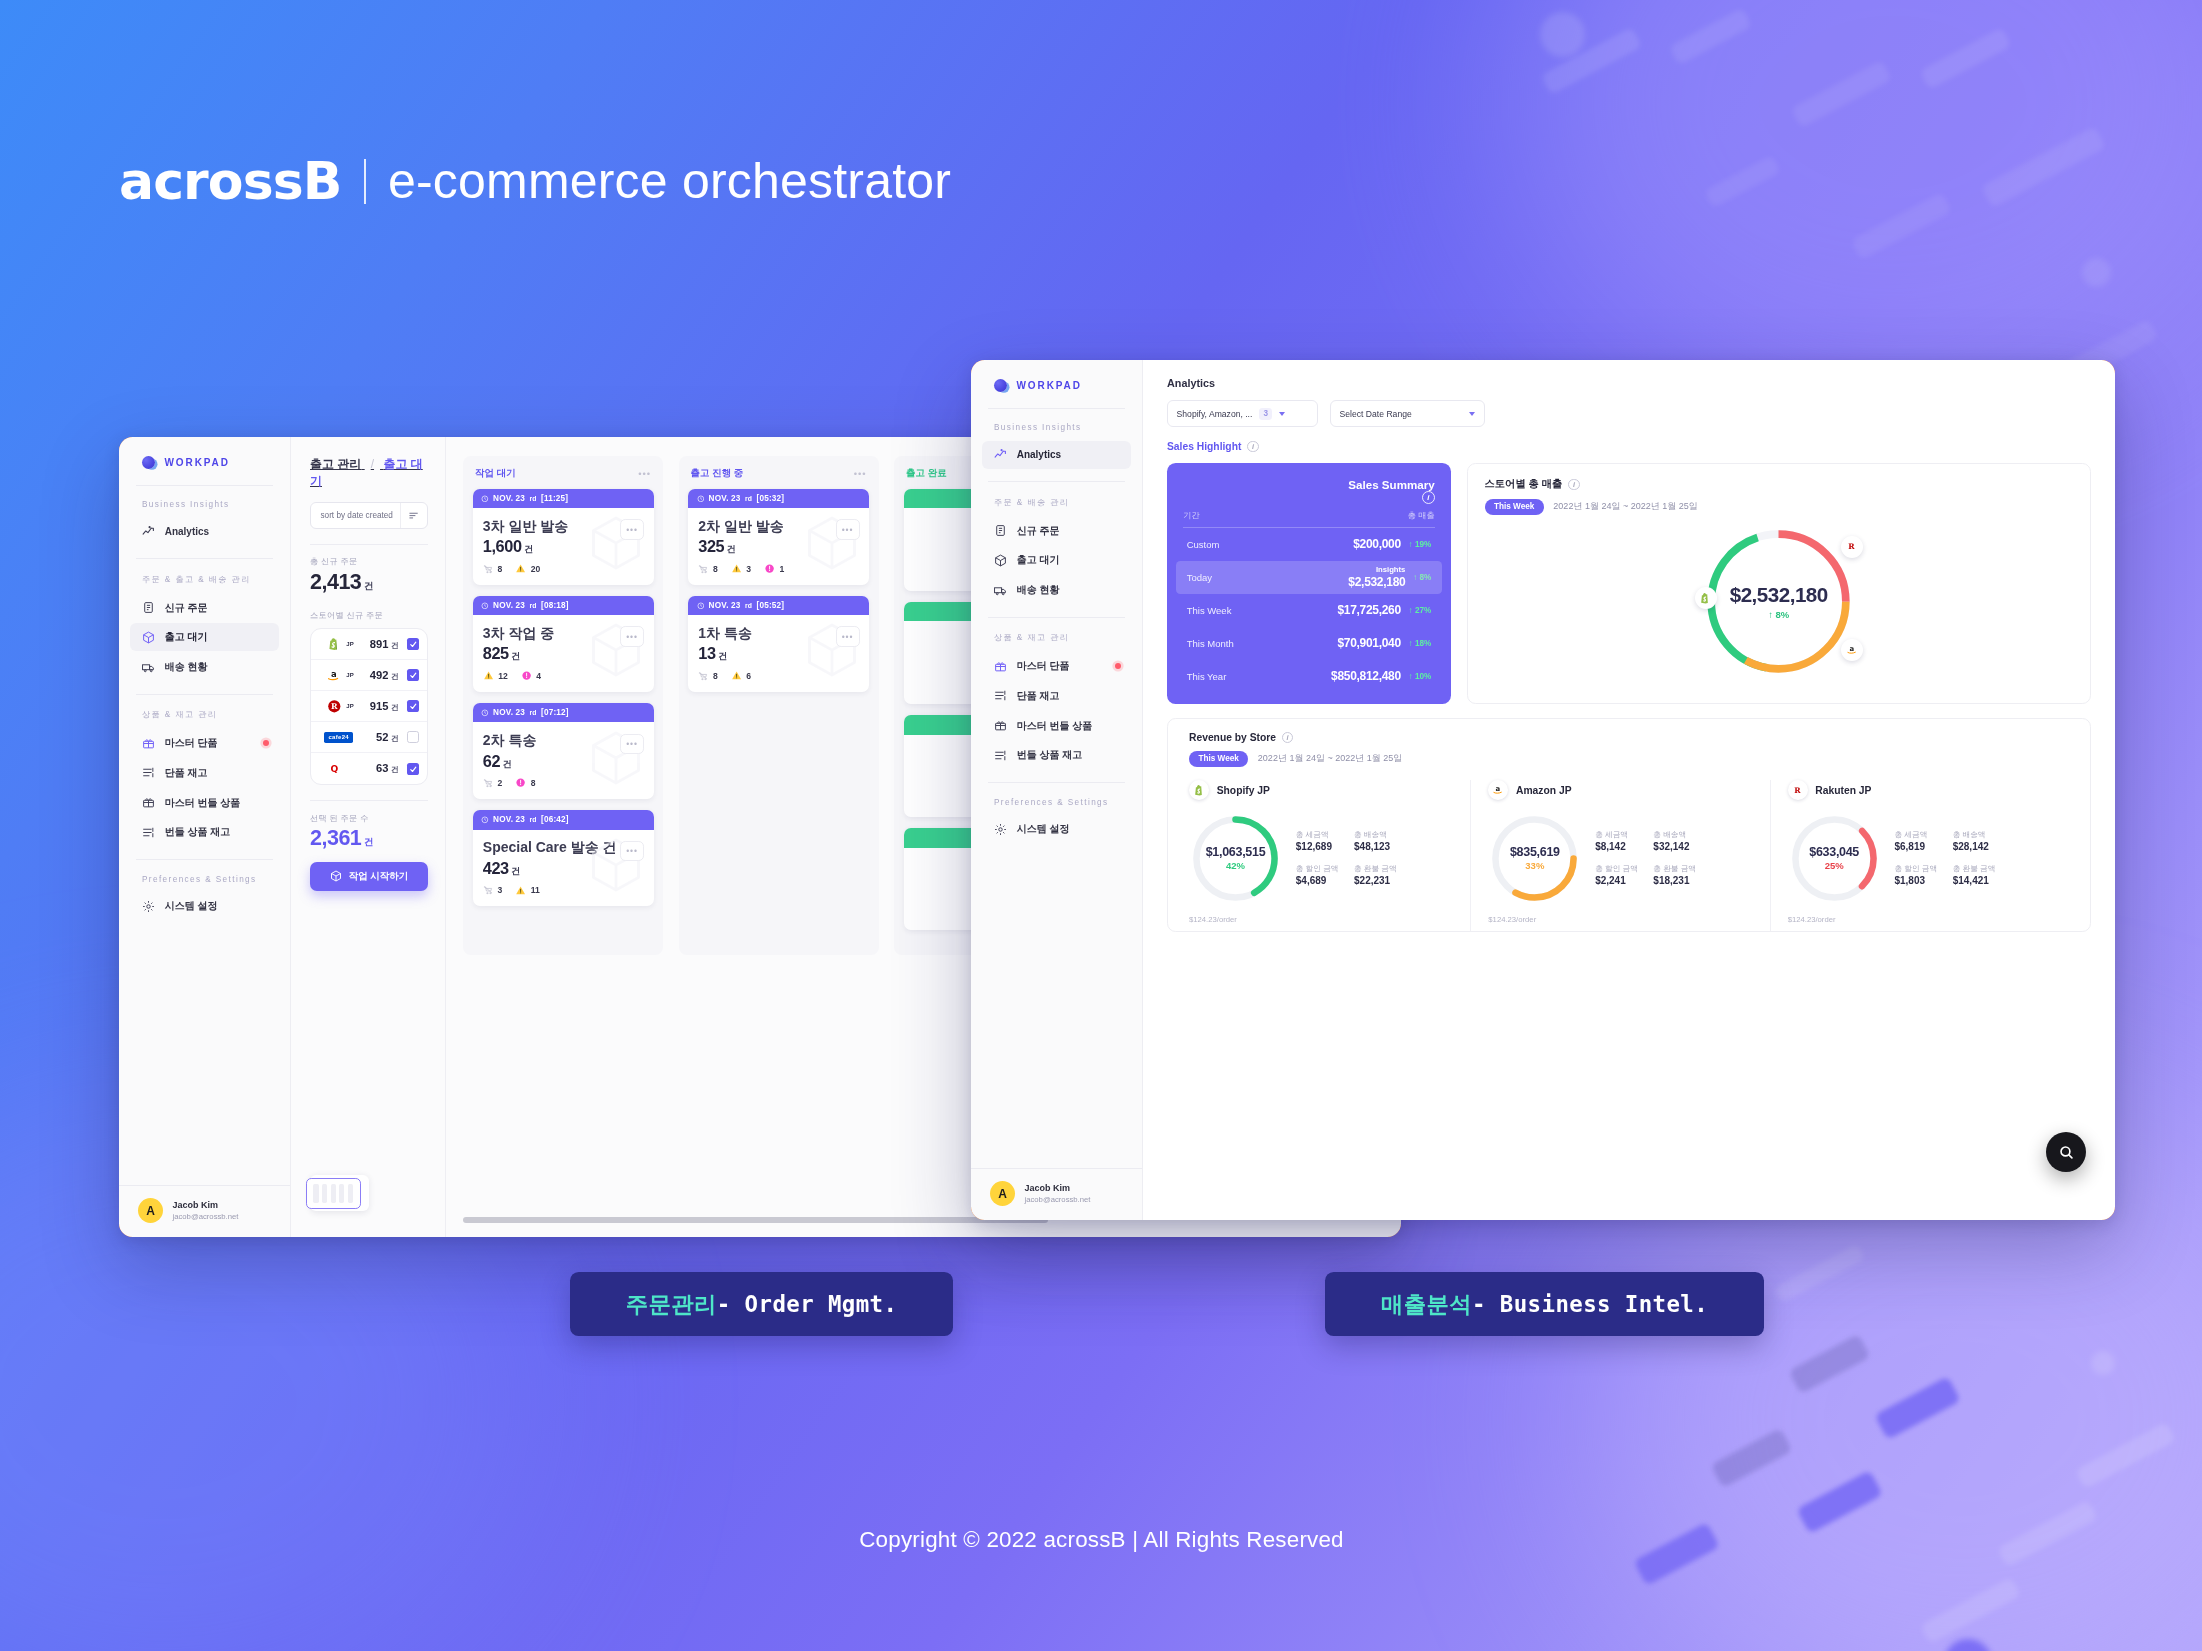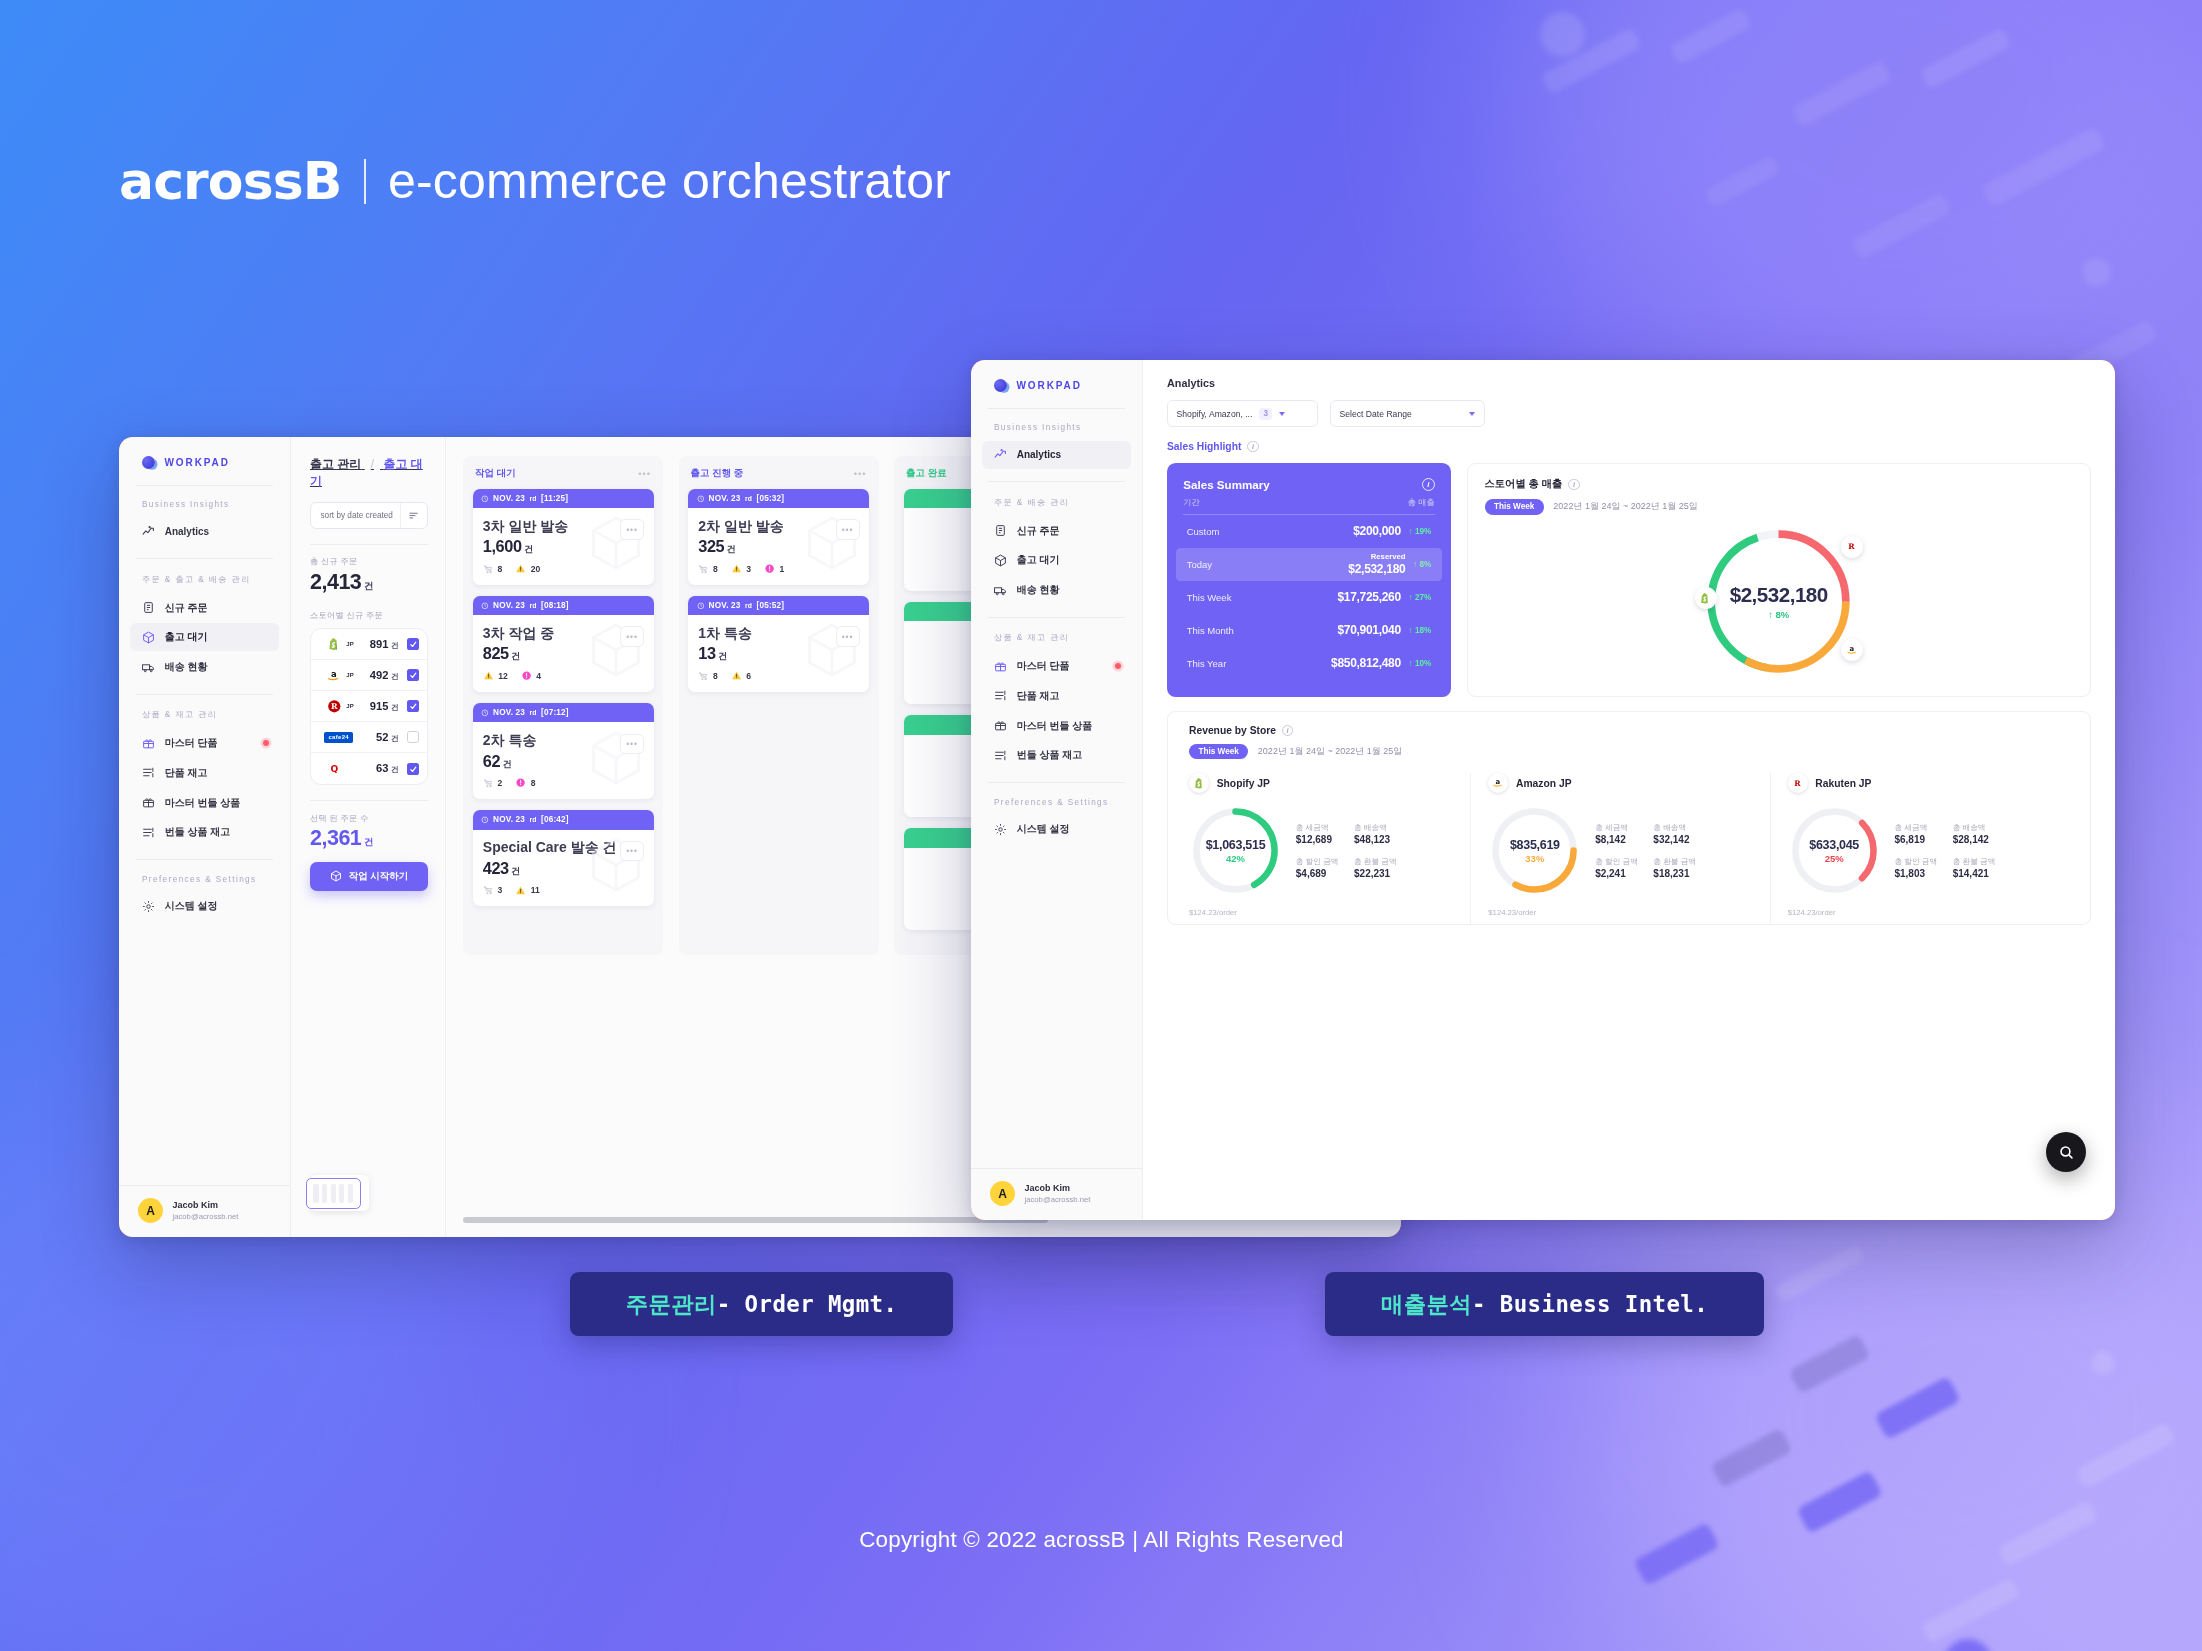--- a/index.html
+++ b/index.html
@@ -142,21 +142,21 @@
   .jumpto .lnk { color:#3a3a50; }
   .jumpto .vr { width:0.9px; height:10.3px; background:#e2e2ea; }
 
   .an-body { flex:1; padding:13.8px 24px 0; overflow:hidden; }
   .sec-title { display:flex; align-items:center; gap:6px; font-size:10.3px; font-weight:700; color:#6258f0; }
   .infoi { width:11.2px; height:11.2px; border-radius:50%; border:1px solid #c9c9d8; color:#a8a8bb;
      font-size:7.3px; display:flex; align-items:center; justify-content:center; font-style:italic; font-weight:700; flex:none;}
   .sec-title.dark { color:#27273a; }
   .hl-row { display:flex; gap:15.5px; margin-top:11.2px; }
   .sales-summary { width:284px; flex:none; background:#6f62f4; border-radius:8.6px; padding:14.6px 16.3px 11.2px; color:#fff; }
-  .ss-head { display:flex; align-items:flex-end; justify-content:space-between; }
+  .ss-head { display:flex; align-items:flex-end; justify-content:space-between;flex-direction:column; }
   .ss-title { font-size:11.6px; font-weight:700; }
   .ss-info { width:13px; height:13px; border-radius:50%; border:1.1px solid rgba(255,255,255,.85);
      display:flex; align-items:center; justify-content:center; font-size:7.7px; font-style:italic; font-weight:700; }
   .ss-colhead { display:flex; justify-content:space-between; font-size:8.2px; color:#d4d0fb; margin-top:6px;
      padding-bottom:6px; border-bottom:0.9px solid rgba(255,255,255,.25); }
   .ss-row { display:flex; align-items:center; justify-content:space-between; height:33px; padding:0 3.4px;
      border-radius:4.3px; }
   .ss-row.hl { background:rgba(255,255,255,.18); margin:0 -6.9px; padding:0 10.3px; }
   .ss-label { font-size:9.5px; color:#efeeff; }
   .ss-right { display:flex; align-items:center; gap:7.7px; }
@@ -929,21 +929,21 @@
             <span class="ss-right">
               <span class="ss-val">$200,000</span>
               <span class="ss-delta">↑ 19%</span>
             </span>
           </div>
 
           <div class="ss-row hl">
             <span class="ss-label">Today</span>
             <span class="ss-right">
               <span class="ss-valwrap">
-                <span class="ss-yesterday">Reserved</span>
+                <span class="ss-yesterday">Insights</span>
                 <span class="ss-val">$2,532,180</span>
               </span>
               <span class="ss-delta dim">↑ 8%</span>
             </span>
           </div>
 
           <div class="ss-row">
             <span class="ss-label">This Week</span>
             <span class="ss-right">
               <span class="ss-val">$17,725,260</span>

